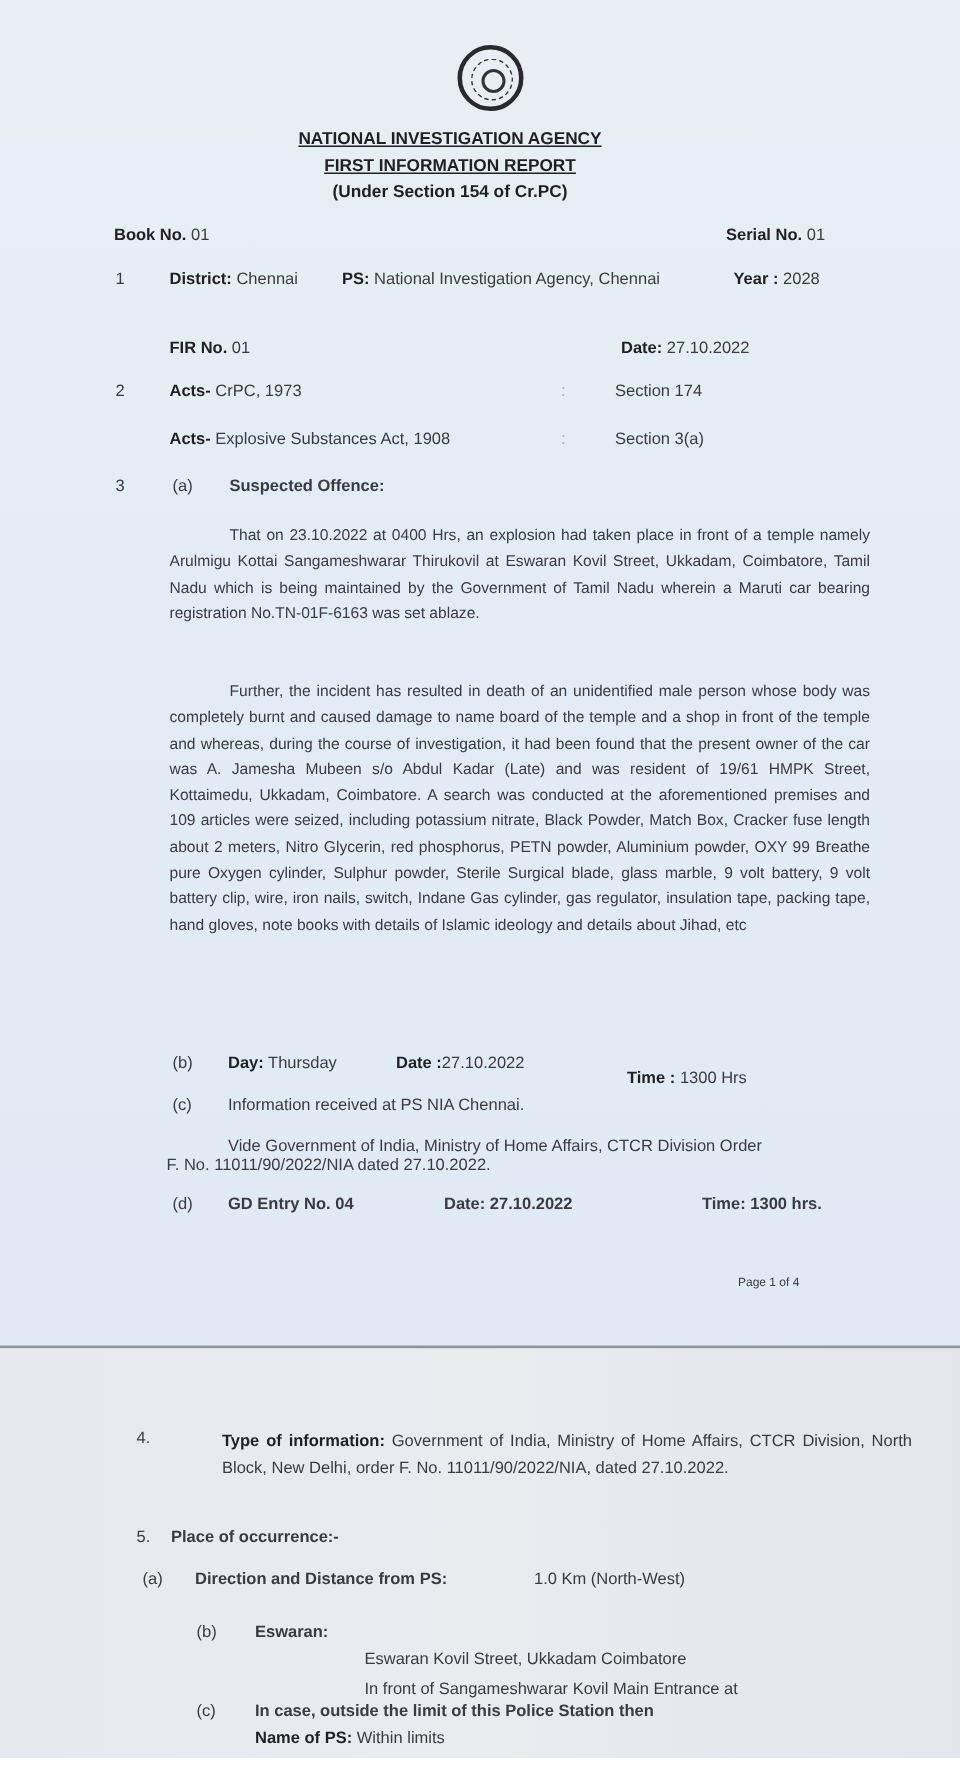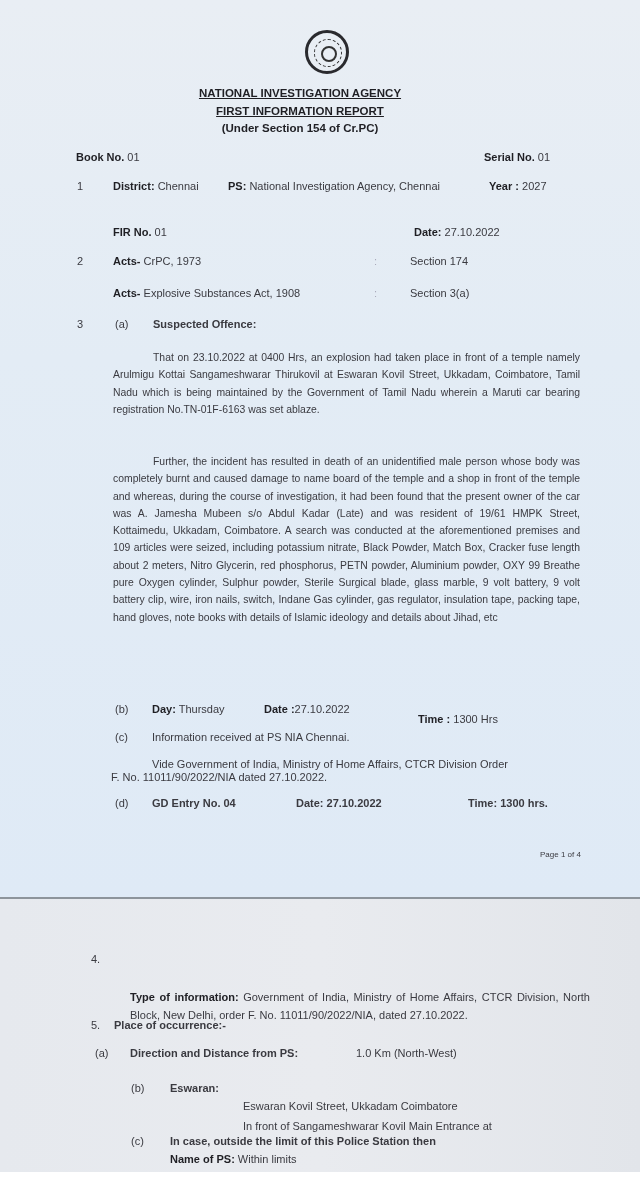--- a/index.html
+++ b/index.html
@@ -69,21 +69,21 @@
 <div class="abs t" style="left:113px; top:180px;">
   <span class="b">District:</span>
   <span>Chennai</span>
 </div>
 <div class="abs t" style="left:228px; top:180px;">
   <span class="b">PS:</span>
   <span>National Investigation Agency, Chennai</span>
 </div>
 <div class="abs t" style="left:489px; top:180px;">
   <span class="b">Year :</span>
-  <span>2027</span>
+  <span>2028</span>
 </div>
 <div class="abs t" style="left:113px; top:226px;">
   <span class="b">FIR No.</span>
   <span>01</span>
 </div>
 <div class="abs t" style="left:414px; top:226px;">
   <span class="b">Date:</span>
   <span>27.10.2022</span>
 </div>
 
@@ -125,24 +125,24 @@
 <div class="abs t" style="left:115px; top:731px;">(c)</div>
 <div class="abs t" style="left:152px; top:731px;">Information received at PS NIA Chennai.</div>
 <div class="abs t" style="left:152px; top:758px;">Vide Government of India, Ministry of Home Affairs, CTCR Division Order</div>
 <div class="abs t" style="left:111px; top:771px;">F. No. 11011/90/2022/NIA dated 27.10.2022.</div>
 
 <div class="abs t" style="left:115px; top:797px;">(d)</div>
 <div class="abs t b" style="left:152px; top:797px;">GD Entry No. 04</div>
 <div class="abs t b" style="left:296px; top:797px;">Date: 27.10.2022</div>
 <div class="abs t b" style="left:468px; top:797px;">Time: 1300 hrs.</div>
 
-<div class="abs" style="left:540px; top:850px; font-size:8px; color:#3a3a40;">Page 1 of 4</div>
+<div class="abs" style="left:492px; top:850px; font-size:8px; color:#3a3a40;">Page 1 of 4</div>
 
 <div class="abs t" style="left:91px; top:953px;">4.</div>
-<div class="abs t" style="left:130px; top:953px; width:460px; white-space:normal; text-align:justify; line-height:17.5px;margin-top:36px;">
+<div class="abs t" style="left:148px; top:953px; width:460px; white-space:normal; text-align:justify; line-height:17.5px;">
   <span class="b">Type of information:</span>
   <span>Government of India, Ministry of Home Affairs, CTCR</span>
   <span>Division, North Block, New Delhi, order F. No. 11011/90/2022/NIA, dated</span>
   <span>27.10.2022.</span>
 </div>
 
 <div class="abs t" style="left:91px; top:1019px;">5.</div>
 <div class="abs t b" style="left:114px; top:1019px;">Place of occurrence:-</div>
 
 <div class="abs t" style="left:95px; top:1047px;">(a)</div>

